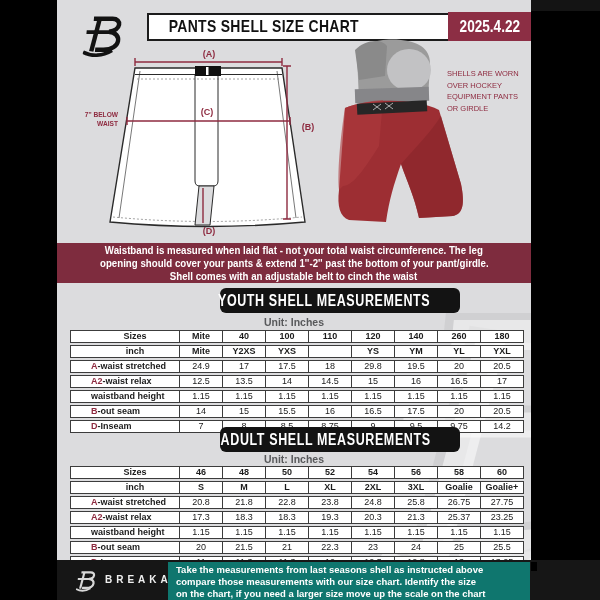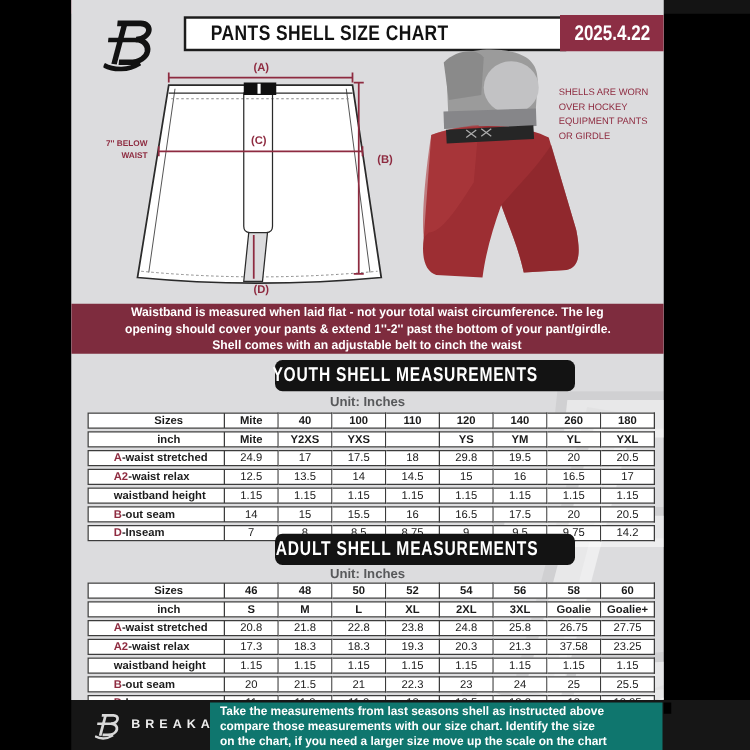--- a/index.html
+++ b/index.html
@@ -282,21 +282,21 @@
             <td class="val">27.75</td>
           </tr>
           <tr>
             <td class="lbl"><span class="accent">A2</span>-waist relax</td>
             <td class="val">17.3</td>
             <td class="val">18.3</td>
             <td class="val">18.3</td>
             <td class="val">19.3</td>
             <td class="val">20.3</td>
             <td class="val">21.3</td>
-            <td class="val">37.58</td>
+            <td class="val">25.37</td>
             <td class="val">23.25</td>
           </tr>
           <tr>
             <td class="lbl">waistband height</td>
             <td class="val">1.15</td>
             <td class="val">1.15</td>
             <td class="val">1.15</td>
             <td class="val">1.15</td>
             <td class="val">1.15</td>
             <td class="val">1.15</td>

